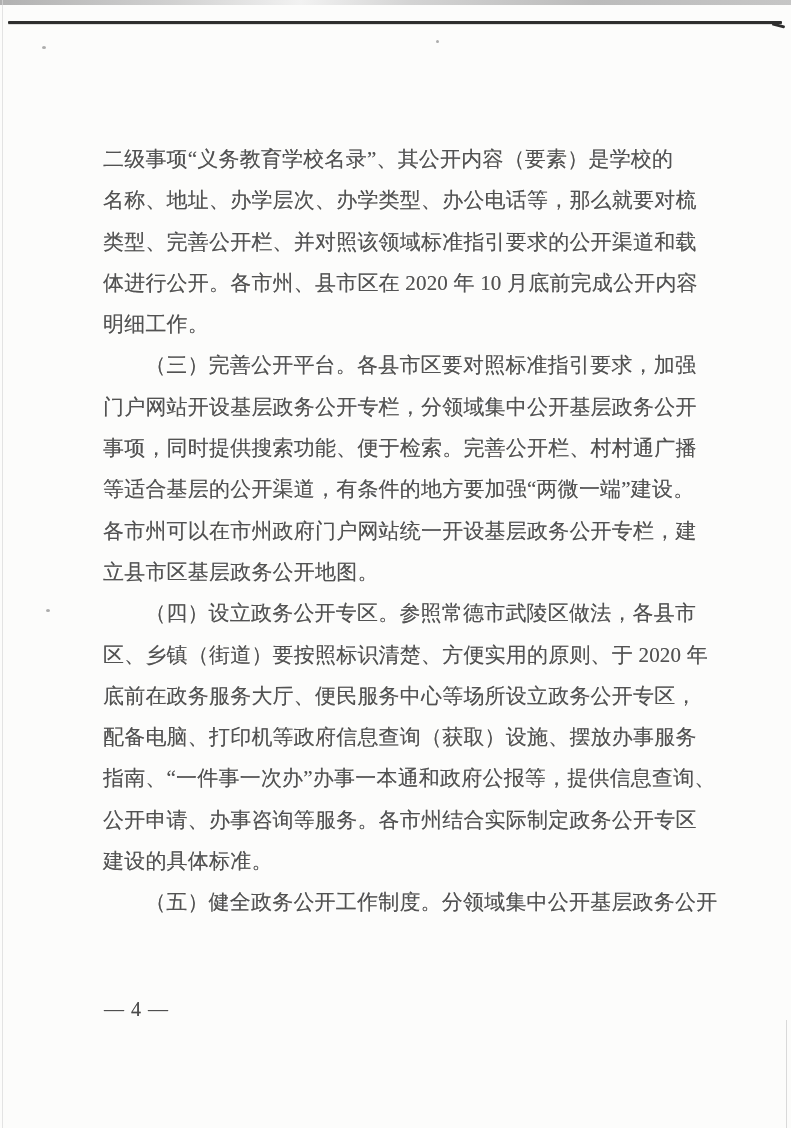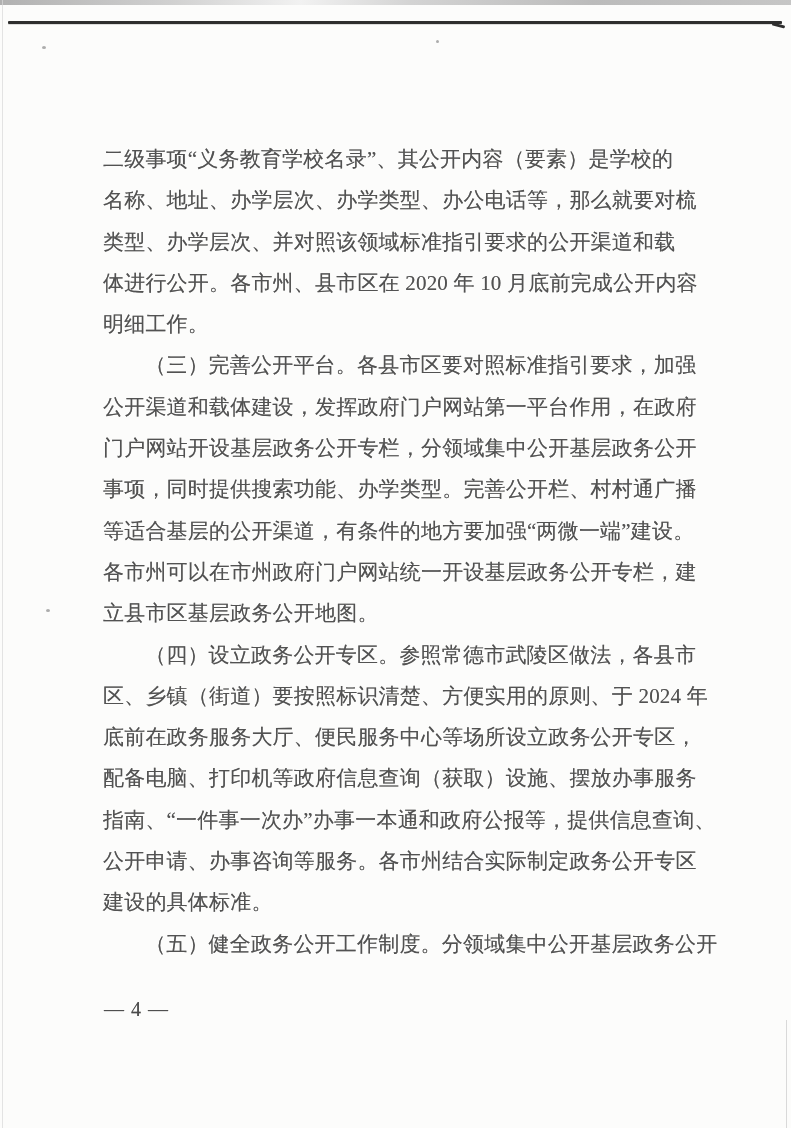--- a/index.html
+++ b/index.html
@@ -83,32 +83,31 @@
   <div class="top-rule-hook"></div>
   <div class="edge-left"></div>
   <div class="edge-right"></div>
   <div class="speck s1"></div>
   <div class="speck s2"></div>
   <div class="speck s3"></div>
 
   <div class="text-block">
       <div class="line">二级事项“义务教育学校名录”、其公开内容（要素）是学校的</div>
       <div class="line">名称、地址、办学层次、办学类型、办公电话等，那么就要对梳</div>
-      <div class="line">类型、办学层次、并对照该领域标准指引要求的公开渠道和载</div>
+      <div class="line">类型、完善公开栏、并对照该领域标准指引要求的公开渠道和载</div>
       <div class="line">体进行公开。各市州、县市区在 2020 年 10 月底前完成公开内容</div>
       <div class="line">明细工作。</div>
       <div class="line indent">（三）完善公开平台。各县市区要对照标准指引要求，加强</div>
-      <div class="line">公开渠道和载体建设，发挥政府门户网站第一平台作用，在政府</div>
       <div class="line">门户网站开设基层政务公开专栏，分领域集中公开基层政务公开</div>
-      <div class="line">事项，同时提供搜索功能、办学类型。完善公开栏、村村通广播</div>
+      <div class="line">事项，同时提供搜索功能、便于检索。完善公开栏、村村通广播</div>
       <div class="line">等适合基层的公开渠道，有条件的地方要加强“两微一端”建设。</div>
       <div class="line">各市州可以在市州政府门户网站统一开设基层政务公开专栏，建</div>
       <div class="line">立县市区基层政务公开地图。</div>
       <div class="line indent">（四）设立政务公开专区。参照常德市武陵区做法，各县市</div>
-      <div class="line">区、乡镇（街道）要按照标识清楚、方便实用的原则、于 2024 年</div>
+      <div class="line">区、乡镇（街道）要按照标识清楚、方便实用的原则、于 2020 年</div>
       <div class="line">底前在政务服务大厅、便民服务中心等场所设立政务公开专区，</div>
       <div class="line">配备电脑、打印机等政府信息查询（获取）设施、摆放办事服务</div>
       <div class="line">指南、“一件事一次办”办事一本通和政府公报等，提供信息查询、</div>
       <div class="line">公开申请、办事咨询等服务。各市州结合实际制定政务公开专区</div>
       <div class="line">建设的具体标准。</div>
       <div class="line indent">（五）健全政务公开工作制度。分领域集中公开基层政务公开</div>
     </div>
 
   <div class="page-num">— 4 —</div>
 </div>

